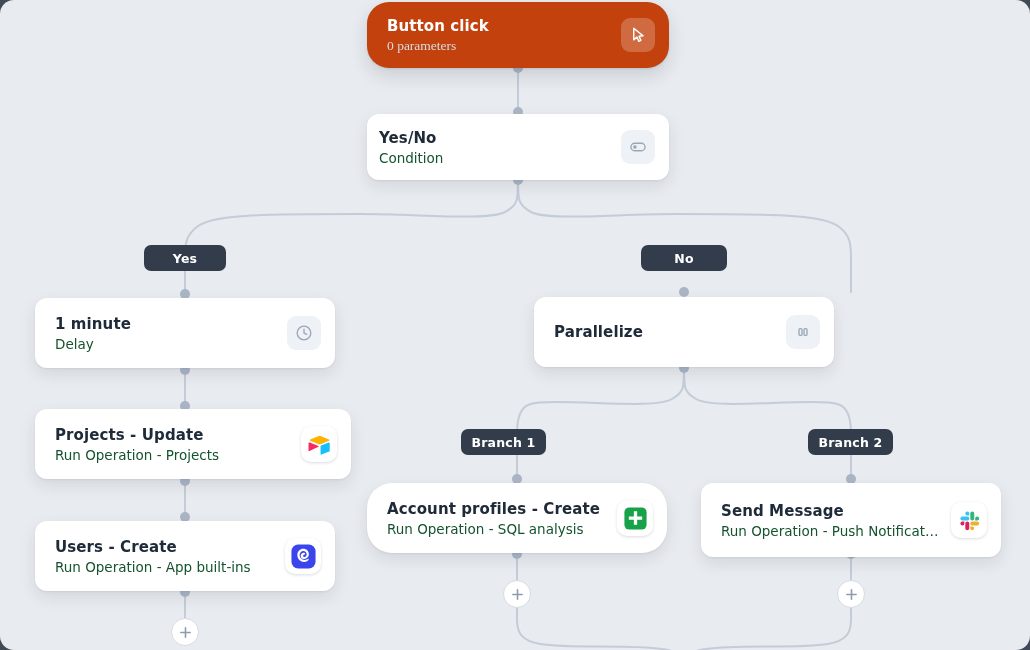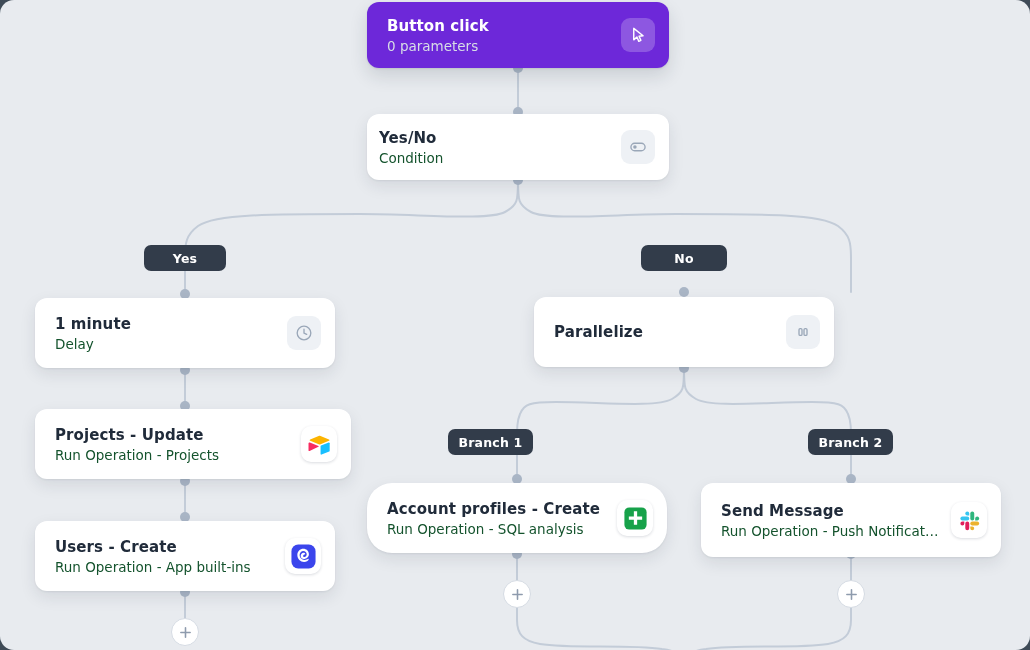--- a/index.html
+++ b/index.html
@@ -49,25 +49,26 @@
     font-size: 13.5px;
     color: #14532d;
     white-space: nowrap;
     overflow: hidden;
     text-overflow: ellipsis;
   }
   .node.single .title { margin: 0; }
 
   
   .node.trigger {
-    background: #6d28d9;
+    background: #c2410c;
     box-shadow: 0 1px 2px rgba(25,40,60,.10), 0 8px 18px rgba(25,40,60,.14);
+    border-radius: 22px;
   }
   .node.trigger .title { color: #ffffff; }
-  .node.trigger .sub   { color: #d7dde6; }
+  .node.trigger .sub   { color: #d7dde6; font-family: Liberation Serif, serif; }
 
   
   .tile {
     flex: 0 0 auto;
     width: 34px; height: 34px;
     border-radius: 9px;
     display: flex; align-items: center; justify-content: center;
     margin-left: 12px;
   }
   .tile.plain { background: #eef1f5; }
@@ -264,21 +265,21 @@
       <div class="title">Parallelize</div>
     </div>
     <div class="tile plain">
       <svg width="20" height="20" viewBox="0 0 24 24" fill="none" stroke="#9aa7b8" stroke-width="1.6">
         <rect x="7.2" y="8" width="3.6" height="8" rx="1.4"></rect>
         <rect x="13.2" y="8" width="3.6" height="8" rx="1.4"></rect>
       </svg>
     </div>
   </div>
 
-  <div class="blabel" style="left:448px; top:429px; width:85px;">
+  <div class="blabel" style="left:461px; top:429px; width:85px;">
     <span>Branch 1</span>
   </div>
   <div class="blabel" style="left:808px; top:429px; width:85px;">
     <span>Branch 2</span>
   </div>
 
   <div class="node" style="left:367px; top:483px; width:300px; height:70px;border-radius:25px;">
     <div class="txt">
       <div class="title">Account profiles - Create</div>
       <div class="sub">Run Operation - SQL analysis</div>

